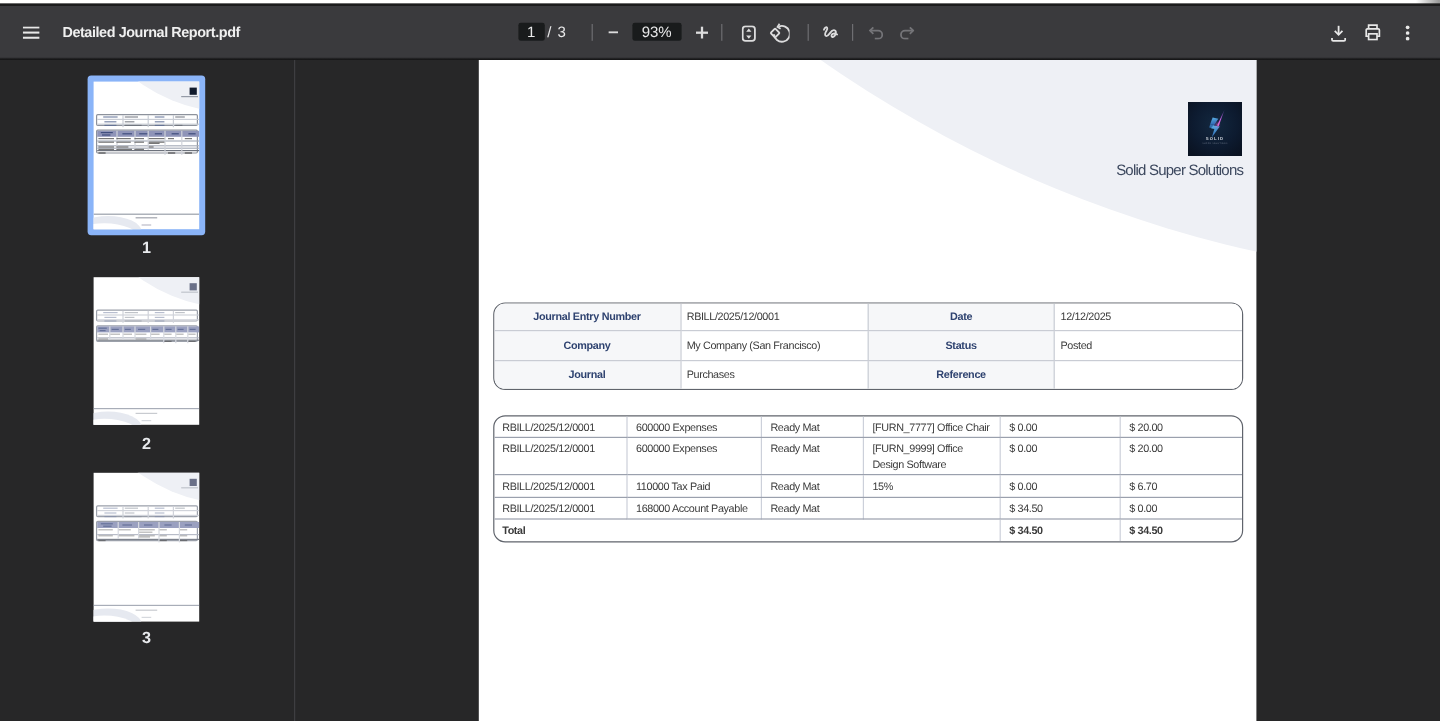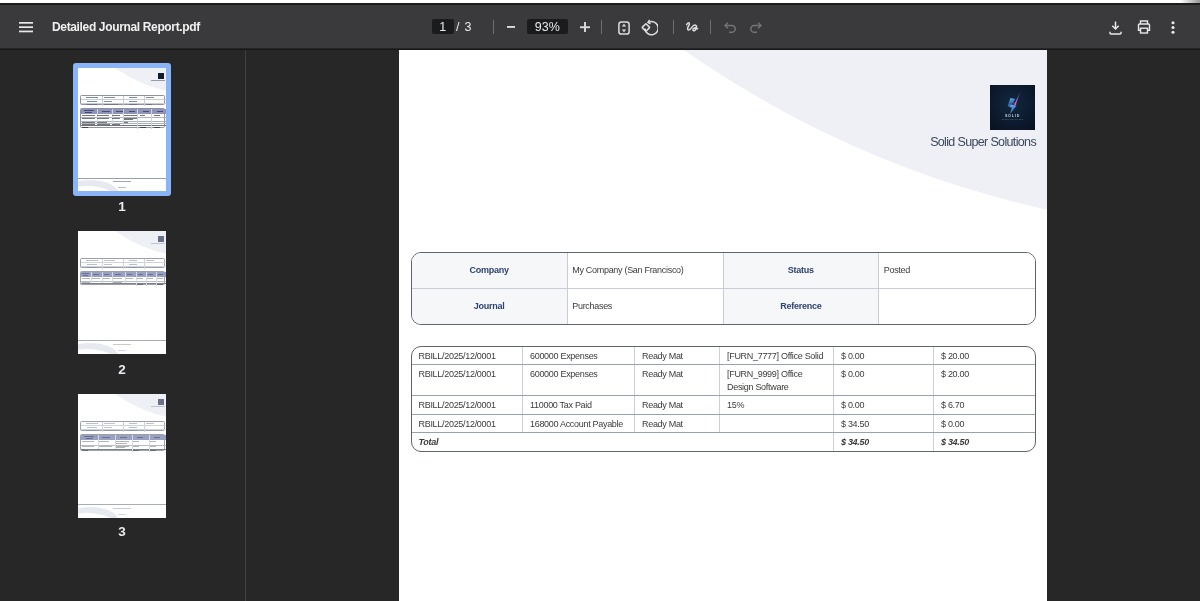--- a/index.html
+++ b/index.html
@@ -18,21 +18,21 @@
     font-size:9px; letter-spacing:-0.25px; border:1px solid #c9ccd4; }
   .ival { background:#fff; color:#3b3b3b; font-size:9px; letter-spacing:-0.3px; padding-left:4.5px; border:1px solid #c9ccd4; }
   #page td:first-child, #page th:first-child { border-left:none; }
   #page td:last-child, #page th:last-child { border-right:none; }
   #page tr:first-child td, #page tr:first-child th { border-top:none; }
   #page tr:last-child td { border-bottom:none; }
   .mth th { background:#8f94b8; color:#24396e; font-size:9.4px; letter-spacing:-0.25px; text-transform:uppercase;
     padding:2px 2px 5px; border:1.5px solid #fff; height:36px; line-height:13px; vertical-align:middle; }
   #mt td { font-size:9px; letter-spacing:-0.3px; color:#3b3b3b; padding:3px 7px 2px; line-height:12.6px;
     border-top:1px solid #9aa0ad; border-bottom:1px solid #9aa0ad; border-left:1px solid #ccd0da; border-right:1px solid #ccd0da; vertical-align:top; }
-  .mtt td { font-weight:bold; color:#222; border-top:1px solid #60646c !important;font-style:italic; }
+  .mtt td { font-weight:bold; color:#222; border-top:1px solid #60646c !important; }
   .tmark { position:absolute; height:0.8px; opacity:0.8; }
   #thumb2 .tmark, #thumb3 .tmark { opacity:0.55; }
 </style>
 </head>
 <body>
 
 <div class="abs" style="left:0; top:0; width:1200px; height:2.5px; background:linear-gradient(to right, #ffffff 0px, #ffffff 1180px, #9a9a9a 1199px);"></div>
 <div class="abs" style="left:0; top:2.5px; width:1200px; height:2px; background:#1c1c1d;"></div>
 <div id="toolbar">
   <svg class="abs" style="left:19px; top:17px" width="14" height="11" viewBox="0 0 14 11">
@@ -324,20 +324,26 @@
       <ellipse cx="24.4" cy="19" rx="1.6" ry="2.4" fill="#df6cd8" opacity="0.5" filter="url(#blur1)"></ellipse>
       </g>
       <text x="22.5" y="31.6" text-anchor="middle" font-family="Liberation Sans,sans-serif" font-size="3.6" font-weight="bold" fill="#ccd2da" letter-spacing="0.85">SOLID</text>
       <text x="22.5" y="34.6" text-anchor="middle" font-family="Liberation Sans,sans-serif" font-size="1.7" fill="#707a8c" letter-spacing="0.35">SUPER SOLUTIONS</text>
     </svg>
     <div class="abs" style="left:0; top:85px; width:637px; text-align:right; font-size:12.5px; letter-spacing:-0.65px; color:#3c485e;">Solid Super Solutions</div>
 
     <div class="abs" style="left:11.5px; top:201.5px; width:625px; height:73px; border:1px solid #60646c; border-radius:10px; overflow:hidden; background:#fff;">
       <table style="width:100%; height:100%; border-collapse:collapse; table-layout:fixed;">
         <tbody>
+            <tr>
+          <td class="ilabel">Journal Entry Number</td>
+              <td class="ival">RBILL/2025/12/0001</td>
+          <td class="ilabel">Date</td>
+              <td class="ival">12/12/2025</td>
+        </tr>
         <tr>
           <td class="ilabel">Company</td>
               <td class="ival">My Company (San Francisco)</td>
           <td class="ilabel">Status</td>
               <td class="ival">Posted</td>
         </tr>
         <tr>
           <td class="ilabel">Journal</td>
               <td class="ival">Purchases</td>
           <td class="ilabel">Reference</td>
@@ -355,21 +361,21 @@
             <col style="width:85px">
             <col style="width:114px">
             <col style="width:100px">
             <col style="width:101px">
           </colgroup>
         <tbody>
         <tr>
               <td>RBILL/2025/12/0001</td>
               <td>600000 Expenses</td>
               <td>Ready Mat</td>
-              <td>[FURN_7777] Office Solid</td>
+              <td>[FURN_7777] Office Chair</td>
               <td>$ 0.00</td>
               <td>$ 20.00</td>
             </tr>
         <tr>
               <td>RBILL/2025/12/0001</td>
               <td>600000 Expenses</td>
               <td>Ready Mat</td>
               <td>[FURN_9999] Office Design Software</td>
               <td>$ 0.00</td>
               <td>$ 20.00</td>

